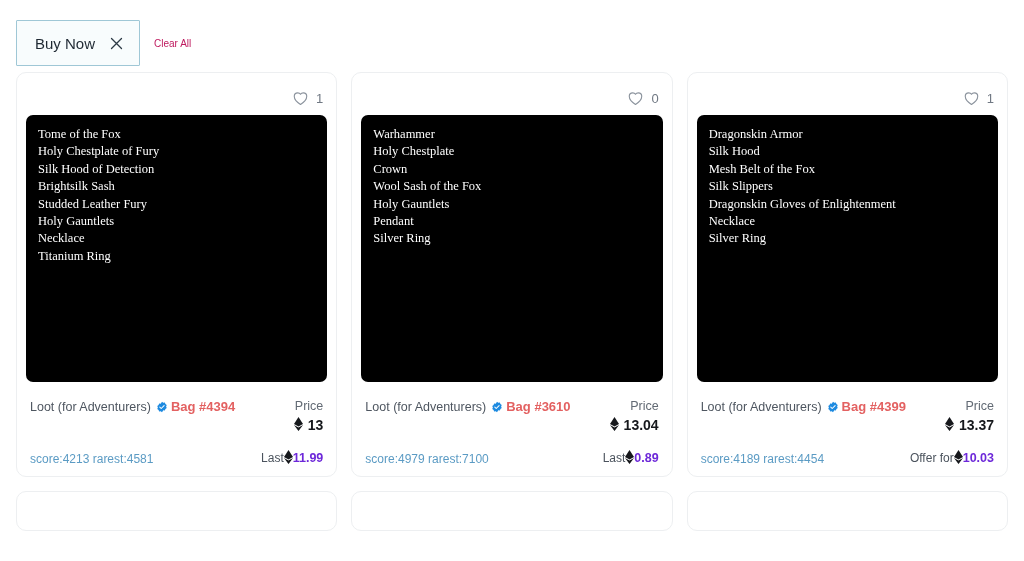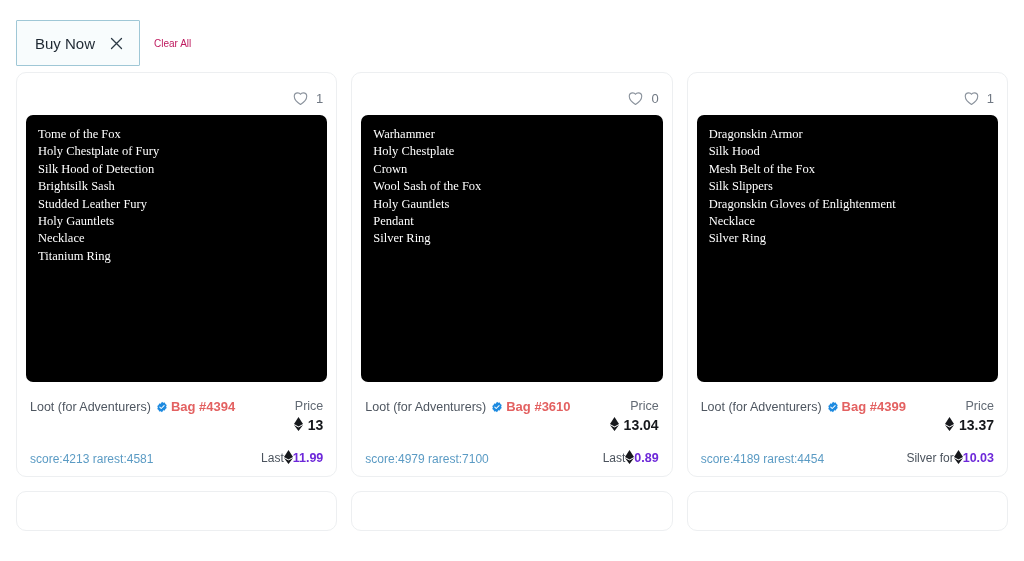--- a/index.html
+++ b/index.html
@@ -348,21 +348,21 @@
                 <path d="M4.5 0 L9 7 L4.5 9.6 L0 7 Z" fill="#16181c"></path>
                 <path d="M4.5 10.6 L9 8 L4.5 14 L0 8 Z" fill="#16181c"></path>
               </svg></span>
             <span>13.37</span>
           </div>
         </div>
       </div>
       <div class="bottom">
         <div class="score">score:4189 rarest:4454</div>
         <div class="last">
-          <span>Silver for</span>
+          <span>Offer for</span>
           <span class="eth"><svg width="9" height="14" viewBox="0 0 9 14" aria-hidden="true">
               <path d="M4.5 0 L9 7 L4.5 9.6 L0 7 Z" fill="#16181c"></path>
               <path d="M4.5 10.6 L9 8 L4.5 14 L0 8 Z" fill="#16181c"></path>
             </svg></span>
           <span class="amt">10.03</span>
         </div>
       </div>
     </div>
   </div>
 

